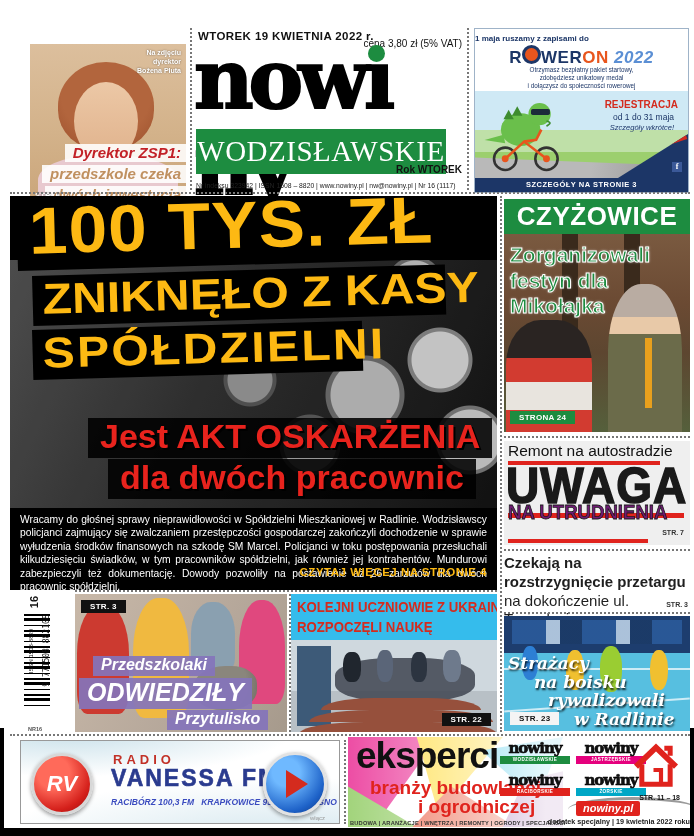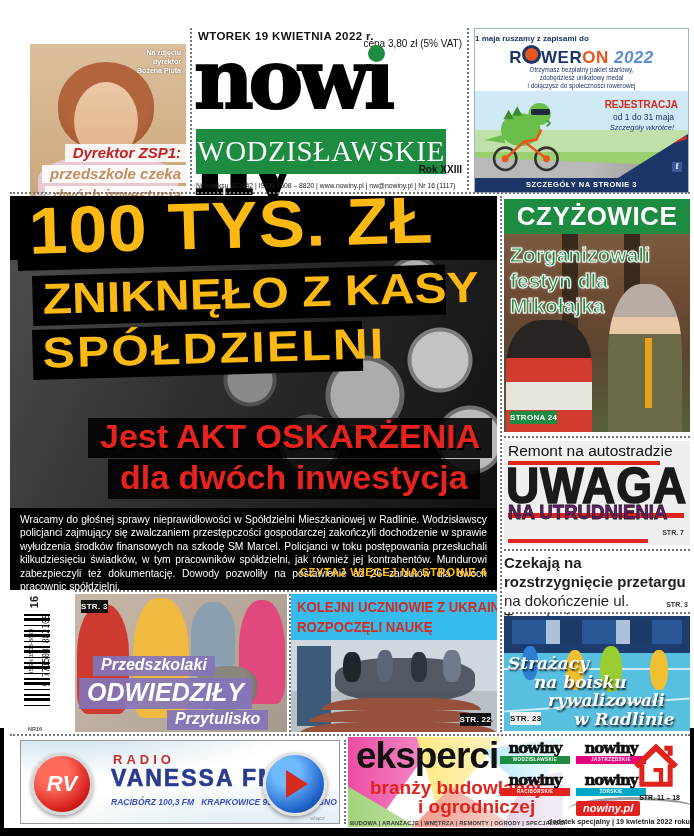--- a/index.html
+++ b/index.html
@@ -102,21 +102,21 @@
   .cz-photo{left:504px;top:234px;width:186px;height:198px;overflow:hidden;
      background:linear-gradient(180deg,#7a5a40 0%,#6b4a33 35%,#5d4630 60%,#55603c 100%);}
   .cz-post{position:absolute;top:0;width:16px;height:120px;background:#3a2a1c;}
   .cz-fig-l{position:absolute;left:2px;top:86px;width:86px;height:112px;border-radius:40% 40% 0 0;
      background:linear-gradient(180deg,#2a2422 0 34%,#d23b30 34% 55%,#e8e4de 55% 80%,#d23b30 80%);}
   .cz-fig-r{position:absolute;right:8px;top:50px;width:74px;height:148px;border-radius:45% 45% 0 0;
      background:linear-gradient(180deg,#b9aca2 0 22%,#e8c9a8 22% 34%,#6b6b4a 34% 100%);}
   .cz-lanyard{position:absolute;right:38px;top:104px;width:7px;height:70px;background:#e8a01d;}
   .cz-title{position:absolute;left:6px;top:8px;font-weight:bold;font-size:21px;line-height:1.22;
      color:#1d8c40;-webkit-text-stroke:1px #fff;text-shadow:0 0 3px rgba(255,255,255,.8);white-space:nowrap;}
-  .badge{position:absolute;font-size:8px;font-weight:bold;padding:2px 0;letter-spacing:.3px;}
+  .badge{position:absolute;font-size:8px;font-weight:bold;padding:2px 9px;letter-spacing:.3px;}
   .b-green{background:#1d8c40;color:#fff;}
   .b-black{background:#111;color:#fff;}
   .b-white{background:#f4f4f4;color:#111;}
 
   .uw{left:504px;top:441px;width:186px;height:104px;background:#efefef;}
   .uw-kick{position:absolute;left:4px;top:1px;font-size:15.5px;color:#111;letter-spacing:0;}
   .uw-bar{position:absolute;left:4px;background:#e0231d;height:4px;}
   .uw-title{position:absolute;left:2px;top:16px;font-size:46px;font-weight:bold;color:#1a1a1a;
      letter-spacing:1px;-webkit-text-stroke:1.5px #1a1a1a;transform:scaleY(1.08);transform-origin:0 0;}
   .uw-sub{position:absolute;left:4px;top:60px;font-size:20px;font-weight:bold;color:#701a75;
@@ -237,21 +237,21 @@
     <div class="dir-band l3">dwóch inwestycja</div>
     <div class="dir-str">STR. 6</div>
   </div>
 
   <div class="abs dot-v" style="left:190px;top:28px;height:162px;"></div>
 
   <div class="abs date">WTOREK 19 KWIETNIA 2022 r.</div>
   <div class="abs price">cena 3,80 zł (5% VAT)</div>
   <div class="abs mast"><span>now</span><span class="mi"><span>ı</span><i class="gdot"></i></span><span>ny</span></div>
   <div class="abs mast-sub">WODZISŁAWSKIE</div>
-  <div class="abs rok">Rok XXIII</div>
+  <div class="abs rok">Rok WTOREK</div>
   <div class="abs idx"><span class="cx" style="transform:scaleX(.92);">Nr indeksu 323942 | ISSN 1508 – 8820 | www.nowiny.pl | nw@nowiny.pl | Nr 16 (1117)</span></div>
 
   <div class="abs dot-v" style="left:467px;top:28px;height:162px;"></div>
 
   <div class="abs rw">
     <div class="rw-intro">1 maja ruszamy z zapisami do</div>
     <div class="rw-logo"><span>R</span><i class="rw-gear"></i><span>WER</span><span class="rw-on">ON</span> <span class="rw-year">2022</span></div>
     <div class="rw-body">Otrzymasz bezpłatny pakiet startowy,
 zdobędziesz unikatowy medal
 i dołączysz do społeczności rowerowej</div>
@@ -281,21 +281,21 @@
   </div>
 
   <div class="abs dot-h" style="left:10px;top:192px;width:680px;"></div>
 
   <div class="abs main">
     <div class="coins"></div>
     <div class="hl hl1"><span class="cx" style="transform:scaleX(1.05);">100 TYS. ZŁ</span></div>
     <div class="hl hl2"><span class="cx" style="transform:scaleX(1.12);">ZNIKNĘŁO Z KASY</span></div>
     <div class="hl hl3"><span class="cx" style="transform:scaleX(1.12);">SPÓŁDZIELNI</span></div>
     <div class="sub sub1">Jest AKT OSKARŻENIA</div>
-    <div class="sub sub2">dla dwóch inwestycja</div>
+    <div class="sub sub2">dla dwóch pracownic</div>
     <div class="story">
       <p>Wracamy do głośnej sprawy nieprawidłowości w Spółdzielni Mieszkaniowej w Radlinie. Wodzisławscy policjanci zajmujący się zwalczaniem przestępczości gospodarczej zakończyli dochodzenie w sprawie wyłudzenia środków finansowych na szkodę SM Marcel. Policjanci w toku postępowania przesłuchali kilkudziesięciu świadków, w tym pracowników spółdzielni, jak również jej kontrahentów. Mundurowi zabezpieczyli też dokumentację. Dowody pozwoliły na postawienie aż 26 zarzutów dla dwóch pracownic spółdzielni.</p>
       <div class="more">CZYTAJ WIĘCEJ NA STRONIE 4</div>
     </div>
   </div>
 
   <div class="abs dot-v" style="left:500px;top:196px;height:536px;"></div>
 
   <div class="abs cz-kick">CZYŻOWICE</div>
   <div class="abs cz-photo">

